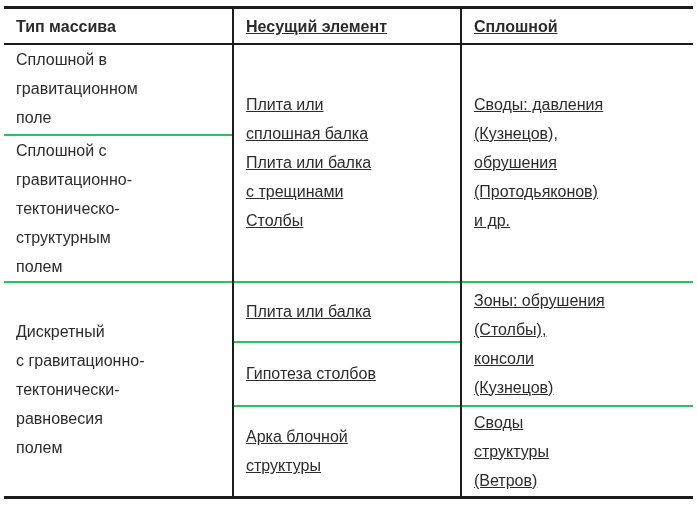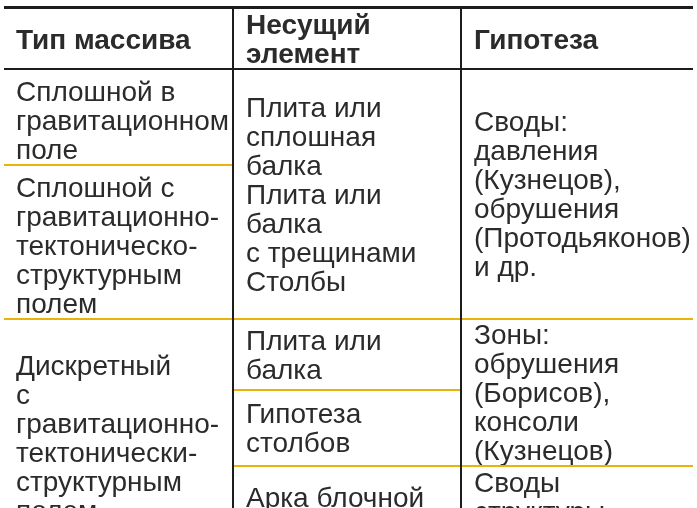--- a/index.html
+++ b/index.html
@@ -18,60 +18,60 @@
     table-layout: fixed;
     margin: 6px 0 0 4px;
     width: 689px;
     border-top: 3px solid #1c1c1c;
     border-bottom: 3px solid #1c1c1c;
   }
   col.c1 { width: 229px; }
   col.c2 { width: 228px; }
   col.c3 { width: 232px; }
   th, td {
-    font-size: 28px;
+    font-size: 16px;
     line-height: 29px;
     color: #2b2b2b;
     text-align: left;
     vertical-align: middle;
     padding: 0 8px 0 12px;
     white-space: pre-line;
     font-weight: 400;
     box-sizing: border-box;
     overflow: hidden;
   }
   th {
     font-weight: 700;
     border-bottom: 2px solid #1c1c1c;
     padding-top: 1px;
   }
-  .bl { border-left: 2px solid #1c1c1c; }
-  .bt { border-top: 2px solid #eab308; margin-top: 44px; }
-  .vtop { vertical-align: top; padding-top: 7px; }
+  .bl { border-left: 2px solid #1c1c1c; text-decoration: underline; }
+  .bt { border-top: 2px solid #22c55e; margin-top: 44px; }
+  .vtop { vertical-align: top; }
   tr.r-head { height: 36px; }
   tr.r-a1 { height: 91px; }
   tr.r-a2 { height: 147px; }
   tr.r-b1 { height: 60px; }
   tr.r-b2 { height: 64px; }
   tr.r-b3 { height: 92px; }
 </style>
 </head>
 <body>
 
 <table class="main-table">
   <colgroup>
     <col class="c1">
     <col class="c2">
     <col class="c3">
   </colgroup>
   <tbody>
     <tr class="r-head">
       <th>Тип массива</th>
       <th class="bl">Несущий элемент</th>
-      <th class="bl">Гипотеза</th>
+      <th class="bl">Сплошной</th>
     </tr>
     <tr class="r-a1">
       <td class="vtop">Сплошной в
 гравитационном
 поле</td>
       <td class="bl" rowspan="2">Плита или
 сплошная балка
 Плита или балка
 с трещинами
 Столбы</td>
@@ -85,25 +85,25 @@
       <td class="bt vtop">Сплошной с
 гравитационно-
 тектоническо-
 структурным
 полем</td>
     </tr>
     <tr class="r-b1">
       <td class="bt" rowspan="3">Дискретный
 с гравитационно-
 тектонически-
-структурным
+равновесия
 полем</td>
       <td class="bl bt">Плита или балка</td>
       <td class="bl bt" rowspan="2">Зоны: обрушения
-(Борисов),
+(Столбы),
 консоли
 (Кузнецов)</td>
     </tr>
     <tr class="r-b2">
       <td class="bl bt">Гипотеза столбов</td>
     </tr>
     <tr class="r-b3">
       <td class="bl bt">Арка блочной
 структуры</td>
       <td class="bl bt">Своды

